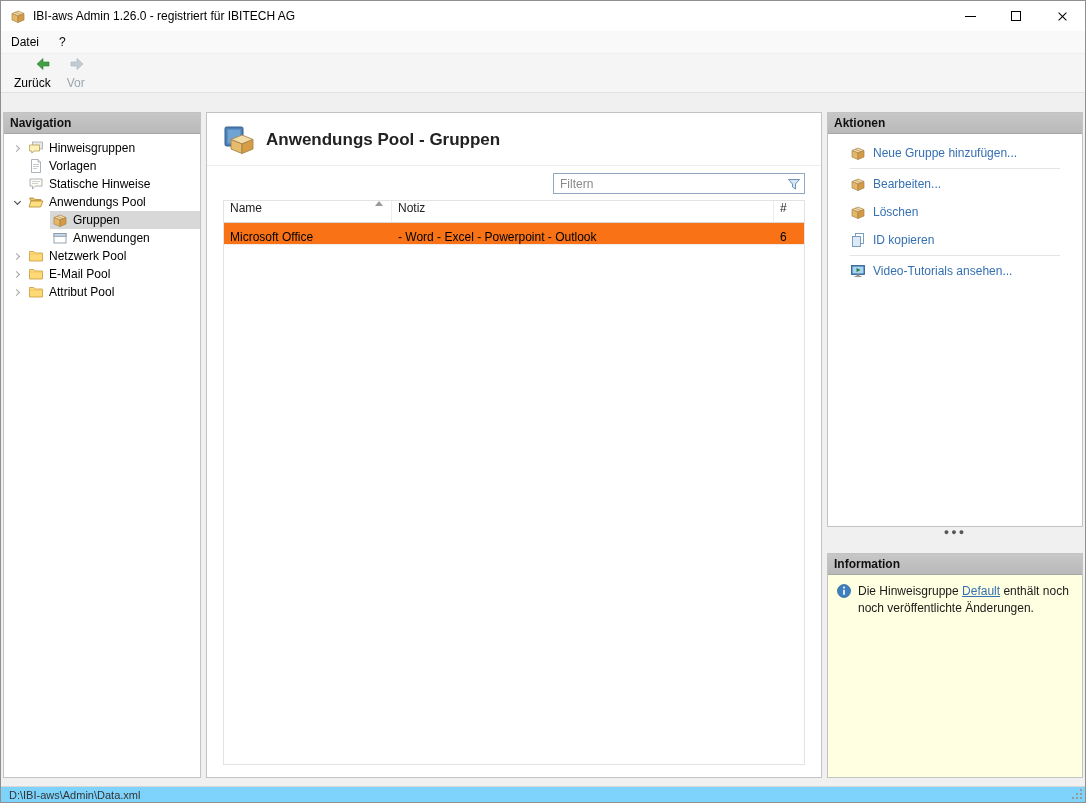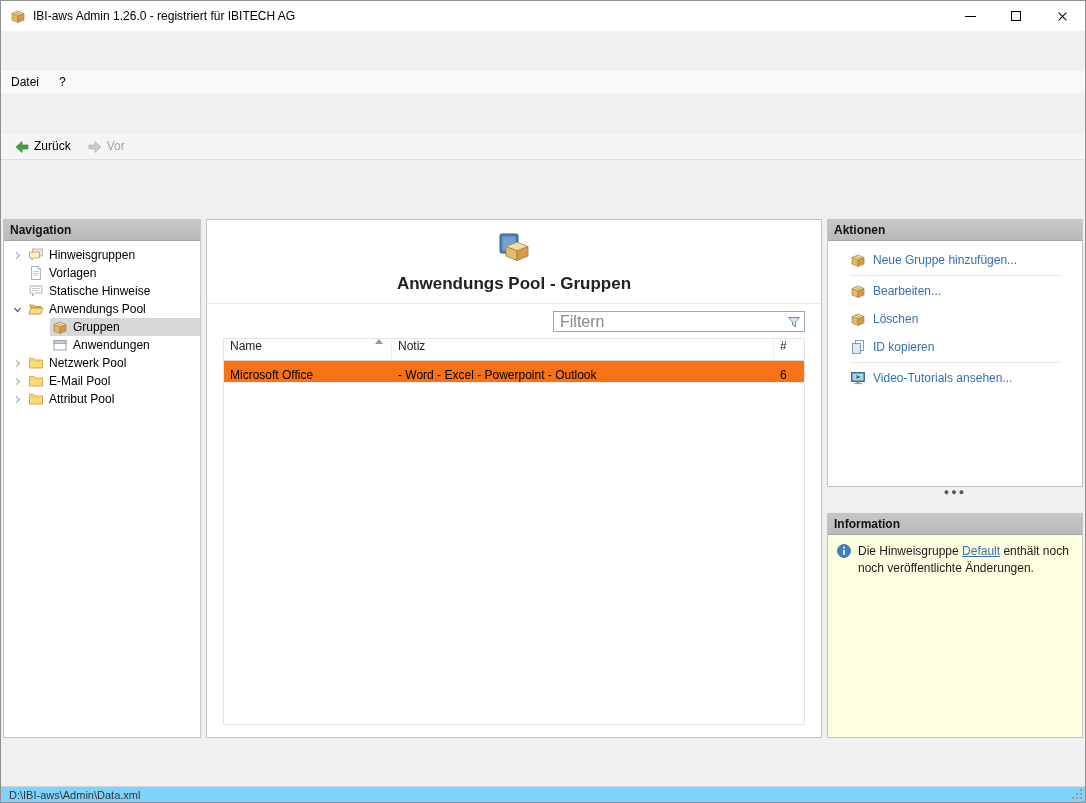--- a/index.html
+++ b/index.html
@@ -1,39 +1,39 @@
 <!DOCTYPE html>
 <html><head>
 <meta charset="utf-8">
 <style>
   * { margin:0; padding:0; box-sizing:border-box; }
   html,body { width:1086px; height:803px; }
   body { font-family:"Liberation Sans", sans-serif; font-size:12px; color:#000; background:#fff; }
 
   .window { position:relative; width:1086px; height:803px; border:1px solid #8f8f8f;
-            background:#f0f0f0; display:flex; flex-direction:column; overflow:hidden;gap:40px; }
+            background:#f0f0f0; display:flex; flex-direction:column; overflow:hidden; }
 
   
   .titlebar { flex:0 0 30px; background:#fff; display:flex; align-items:center; }
   .app-icon { margin-left:9px; }
   .titlebar .title { margin-left:7px; font-size:12px; color:#000; }
   .win-controls { margin-left:auto; display:flex; height:100%; }
   .win-btn { width:46px; display:flex; align-items:center; justify-content:center; cursor:default; }
   .min-glyph { width:11px; height:1px; background:#000; display:block; }
   .max-glyph { width:10px; height:10px; border:1px solid #000; display:block; }
   .x-glyph { position:relative; width:11px; height:11px; display:block; }
   .x-glyph::before,.x-glyph::after { content:""; position:absolute; left:5px; top:0; width:1px; height:11px; background:#000; }
   .x-glyph::before { transform:rotate(45deg); }
   .x-glyph::after  { transform:rotate(-45deg); }
 
   
   .menubar { flex:0 0 23px; background:#f9f9f9; display:flex; align-items:center; border-bottom:1px solid #efefef; }
   .menu-item { padding:0 10px; height:100%; display:flex; align-items:center; }
   .toolbar { flex:0 0 26px; background:#f5f5f5; border-bottom:1px solid #e0e0e0; display:flex; align-items:center; gap:6px; padding-left:8px; }
-  .tool-btn { display:flex; align-items:flex-start; gap:4px; padding:2px 5px; }
+  .tool-btn { display:flex; align-items:flex-end; gap:4px; padding:2px 5px;flex-direction:column; }
   .tool-btn.disabled { color:#9aa5ad; }
 
   
   .workspace { flex:1; min-height:0; display:flex; gap:5px; padding:3px 2px 8px 2px; background:#f0f0f0; }
   .panel { background:#fff; border:1px solid #c3c3c3; display:flex; flex-direction:column; min-height:0;margin-top:16px; }
   .panel-header { flex:0 0 20px; background:linear-gradient(#c7c7c7,#b9b9b9); border-bottom:1px solid #a6a6a6;
                   font-weight:bold; font-size:12px; color:#111; padding:3px 6px; }
 
   
   .nav-panel { width:198px; flex:0 0 198px; }
@@ -42,25 +42,25 @@
   .tree-row.child { padding-left:28px; }
   .expander { width:18px; flex:0 0 18px; display:flex; align-items:center; justify-content:center; }
   .chev-collapsed { width:5px; height:5px; border-right:1.4px solid #a6a6a6; border-bottom:1.4px solid #a6a6a6; transform:rotate(-45deg); margin-right:2px; }
   .chev-expanded  { width:5px; height:5px; border-right:1.7px solid #3c3c3c; border-bottom:1.7px solid #3c3c3c; transform:rotate(45deg); margin-bottom:2px; }
   .tree-content { display:flex; align-items:center; gap:5px; padding:1px 4px 1px 2px; flex:1; height:18px; }
   .tree-row.selected .tree-content { background:#d8d8d8; }
   .tree-label { white-space:nowrap; }
 
   
   .center-panel { flex:1; }
-  .center-header { display:flex; align-items:center; gap:11px; padding:11px 16px 9px 16px; border-bottom:1px solid #ececec;flex-direction:column; }
+  .center-header { display:flex; align-items:center; gap:11px; padding:11px 16px 9px 16px; border-bottom:1px solid #ececec; }
   .center-title { font-size:17px; font-weight:600; color:#222; }
   .filter-row { display:flex; justify-content:flex-end; padding:7px 16px 6px 16px; }
   .filter-box { width:252px; height:21px; border:1px solid #90a8c0; display:flex; align-items:center; background:#fff; }
-  .filter-input { flex:1; min-width:0; border:none; outline:none; height:17px; padding:0 6px; font:inherit; font-size:16px; color:#444; background:transparent; }
+  .filter-input { flex:1; min-width:0; border:none; outline:none; height:17px; padding:0 6px; font:inherit; font-size:12px; color:#444; background:transparent; }
   .filter-input::placeholder { color:#8a8a8a; }
   .filter-icon { flex:0 0 18px; margin-right:2px; }
   .table-area { margin:0 16px 12px 16px; border:1px solid #e3e3e3; flex:1; display:flex; flex-direction:column; min-height:0; }
   .thead { display:flex; flex:0 0 22px; align-items:center; border-bottom:1px solid #d8d8d8; background:#fff; }
   .th { padding:0 6px; color:#222; height:100%; display:flex; align-items:flex-start; }
   .th-name { width:168px; flex:0 0 168px; justify-content:space-between; border-right:1px solid #ededed; }
   .th-notiz { flex:1; border-right:1px solid #ededed; }
   .th-count { width:30px; flex:0 0 30px; }
   .sort-asc { width:0; height:0; border-left:4px solid transparent; border-right:4px solid transparent; border-bottom:5px solid #9a9a9a; margin-right:2px; }
   .trow { display:flex; flex:0 0 22px; align-items:flex-end; background:#f97316; border-bottom:1px solid #ececec; }

